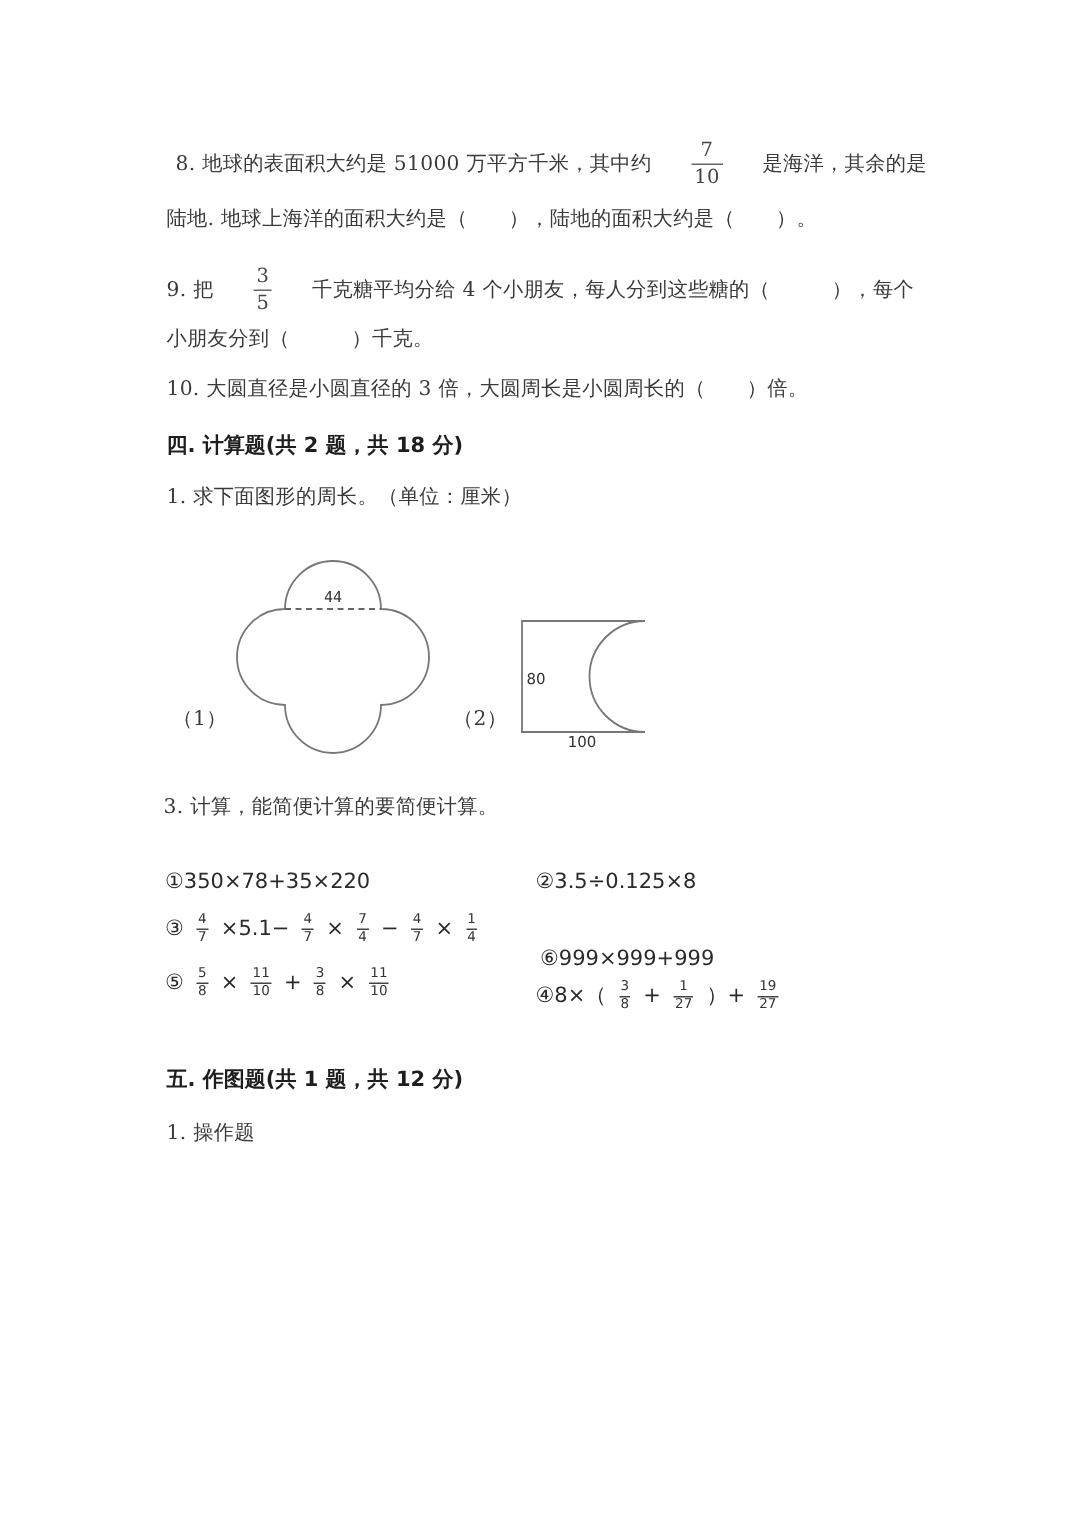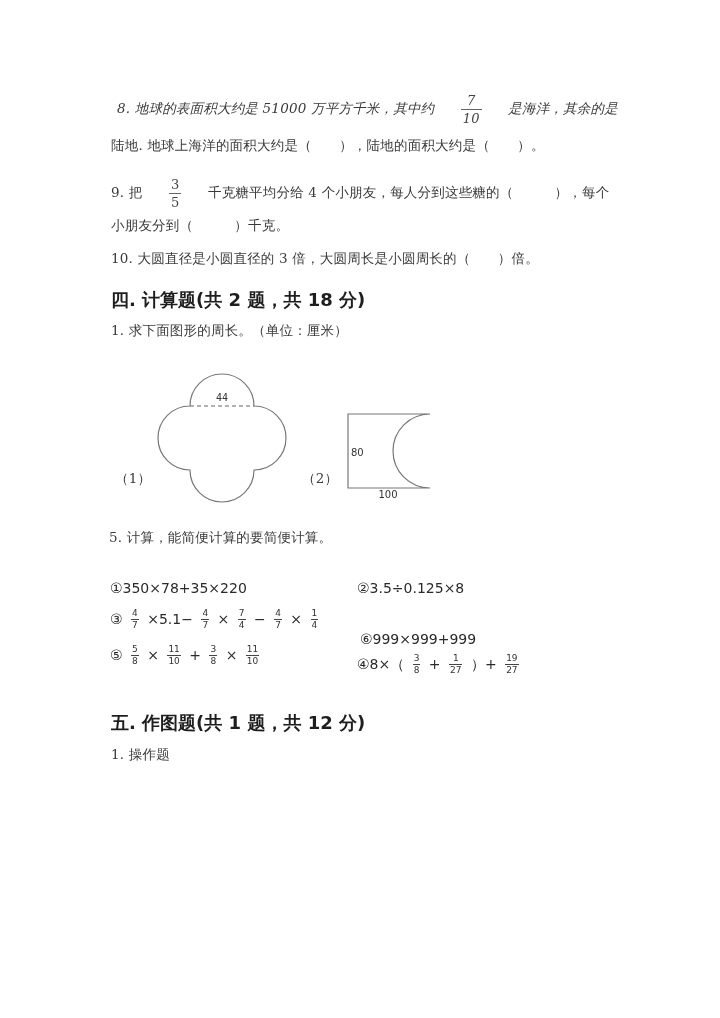--- a/index.html
+++ b/index.html
@@ -3,40 +3,40 @@
   <meta charset="utf-8">
   <style>
     html, body { margin: 0; padding: 0; background: #ffffff; }
     body {
       width: 720px; height: 1018px; position: relative; overflow: hidden;
       font-family: "DejaVu Serif", "Liberation Serif", serif;
       color: #333333;
     }
     .abs { position: absolute; }
     .line { font-size: 13.5px; white-space: nowrap; color: #3a3a3a; letter-spacing: 0.2px; }
-    .heading { font-size: 18px; font-weight: bold; color: #1e1e1e; font-family: "DejaVu Sans", "Liberation Sans", sans-serif; }
+    .heading { font-size: 14px; font-weight: bold; color: #1e1e1e; font-family: "DejaVu Sans", "Liberation Sans", sans-serif; }
     .frac {
       display: inline-flex; flex-direction: column; align-items: center;
       vertical-align: middle; line-height: 1; font-size: 13px; color: #444;
     }
     .frac .num { padding: 0 2px 2px; }
     .frac .den { border-top: 1px solid #666; padding: 2px 2px 0; }
     .sfrac {
       display: inline-flex; flex-direction: column; align-items: center;
       vertical-align: middle; line-height: 1; font-size: 9px; color: #333;
       font-family: "DejaVu Sans", "Liberation Sans", sans-serif; margin: 0 4px;
     }
     .sfrac .num { padding: 0 1px 1px; }
     .sfrac .den { border-top: 1px solid #444; padding: 1px 1px 0; }
     .calc { font-size: 14px; font-family: "DejaVu Sans", "Liberation Sans", sans-serif; color: #2a2a2a; white-space: nowrap; }
   </style>
 </head>
 <body>
 
-<div class="abs line" style="left:117px; top:94px;font-style:italic;">
+<div class="abs line" style="left:117px; top:94px;">
   <span>8. 地球的表面积大约是 51000 万平方千米，其中约</span>
   <span class="frac" style="margin:0 22px 0 22px;">
     <span class="num">7</span>
     <span class="den">10</span>
   </span>
   <span>是海洋，其余的是</span>
 </div>
 <div class="abs line" style="left:111px; top:137px;">陆地. 地球上海洋的面积大约是（　　），陆地的面积大约是（　　）。</div>
 
 <div class="abs line" style="left:111px; top:178px;">
@@ -65,21 +65,21 @@
 </svg>
 
 <div class="abs line" style="left:302px; top:470px;">（2）</div>
 
 <svg class="abs" style="left:340px; top:405px;" width="110" height="100" viewBox="0 0 110 100">
   <path d="M8,9 L90,9 A37,37 0 0 0 90,83 L8,83 Z" fill="none" stroke="#777" stroke-width="1.2"></path>
   <text x="11" y="51" font-family="DejaVu Sans, sans-serif" font-size="10" fill="#333">80</text>
   <text x="48" y="93" text-anchor="middle" font-family="DejaVu Sans, sans-serif" font-size="10" fill="#333">100</text>
 </svg>
 
-<div class="abs line" style="left:109px; top:529px;">5. 计算，能简便计算的要简便计算。</div>
+<div class="abs line" style="left:109px; top:529px;">3. 计算，能简便计算的要简便计算。</div>
 
 <div class="abs calc" style="left:110px; top:580px;">①350×78+35×220</div>
 <div class="abs calc" style="left:357px; top:580px;text-align:center;">②3.5÷0.125×8</div>
 
 <div class="abs calc" style="left:110px; top:609px;">
   <span>③</span>
   <span class="sfrac">
       <span class="num">4</span>
       <span class="den">7</span>
     </span>

